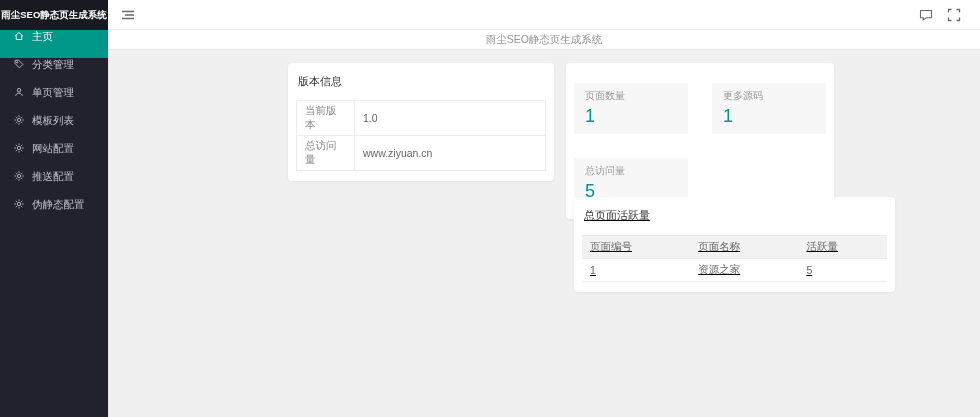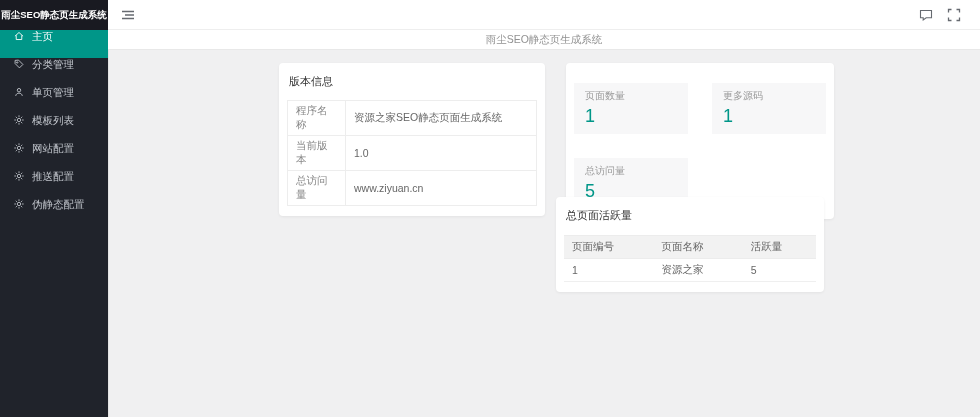--- a/index.html
+++ b/index.html
@@ -33,23 +33,23 @@
   .tab-title { font-size:10.5px; color:#919191; cursor:pointer; }
 
   .content { position:relative; height:367px; background:#f0f0f1;
     border-left:1px solid #e4e4e4; }
 
   
   .card { position:absolute; background:#ffffff; border-radius:4px;
     box-shadow:0 1px 3px rgba(0,0,0,.06); padding:9px 8px 10px; }
   .card-title { font-size:11px; color:#333333; font-weight:normal;
     padding:2px 2px 0; }
-  .version-card { left:170px; top:13px; width:266px; }
+  .version-card { left:179px; top:13px; width:266px; }
   .stats-card   { left:457px; top:13px; width:268px; }
-  .activity-card{ left:447px; top:147px; width:268px; }
+  .activity-card{ left:465px; top:147px; width:321px;text-decoration:underline; }
 
   
   .version-table { width:100%; border-collapse:collapse; margin-top:11px; }
   .version-table td { border:1px solid #ededed; font-size:10.5px; color:#666666;
     padding:3px 8px; height:19px; }
   .version-table td.vlabel { width:58px; color:#888888; }
 
   
   .stats-grid { display:grid; grid-template-columns:1fr 1fr; gap:24px;
     margin-top:11px; }
@@ -169,24 +169,20 @@
     <div class="tabbar">
       <span class="tab-title">雨尘SEO静态页生成系统</span>
     </div>
 
     <main class="content">
 
       <section class="card version-card">
         <h3 class="card-title">版本信息</h3>
         <table class="version-table">
           <tbody id="version-tbody">
-              <tr>
-                <td class="vlabel">程序名称</td>
-                <td>资源之家SEO静态页面生成系统</td>
-              </tr>
               <tr>
                 <td class="vlabel">当前版本</td>
                 <td>1.0</td>
               </tr>
               <tr>
                 <td class="vlabel">总访问量</td>
                 <td>www.ziyuan.cn</td>
               </tr>
             </tbody>
         </table>

